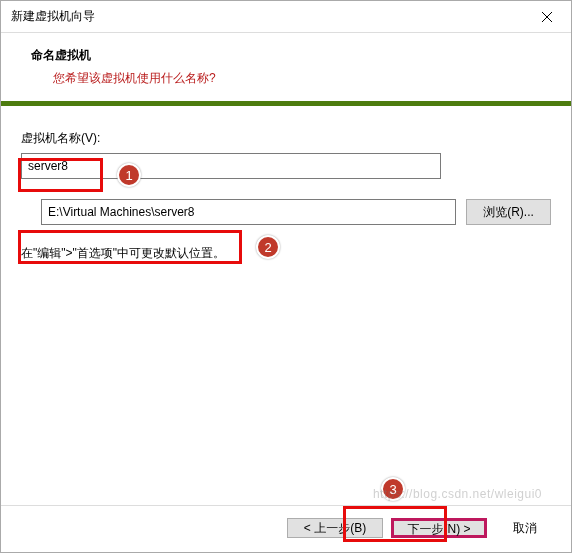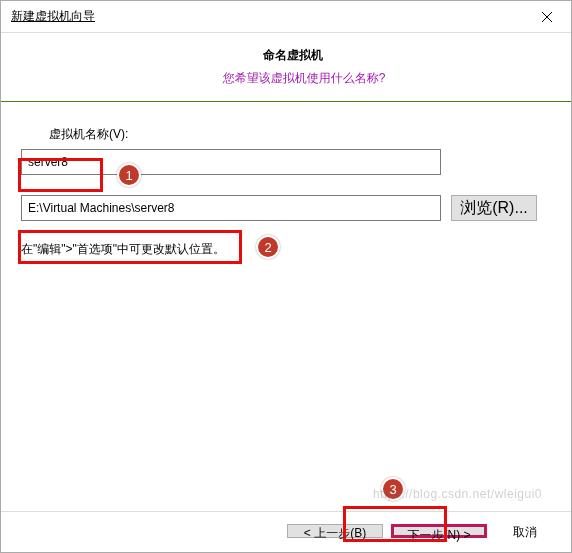--- a/index.html
+++ b/index.html
@@ -25,99 +25,96 @@
     display: flex;
     align-items: center;
     padding: 0 4px 0 10px;
     border-bottom: 1px solid #ddd;
     background: #fff;
   }
   .titlebar-title {
     flex: 1;
     font-size: 12px;
     color: #000;
-    text-decoration: underline;
   }
   .close-btn {
     width: 40px;
     height: 28px;
     display: flex;
     align-items: center;
     justify-content: center;
     cursor: pointer;
   }
   .close-btn svg { width: 10px; height: 10px; }
   .header-section {
     padding: 14px 16px 14px 30px;
-    border-bottom: 1px solid #4d7c0f;
-    text-align: center;
+    border-bottom: 5px solid #4d7c0f;
   }
   .header-section .heading {
     font-size: 12px;
     color: #000;
     margin-bottom: 6px;
     font-weight: 700;
   }
   .header-section .subheading {
     font-size: 12px;
-    color: #a21caf;
+    color: #b91c1c;
     padding-left: 22px;
   }
   .body-section {
     flex: 1;
     padding: 24px 20px 10px 20px;
     position: relative;
   }
   .field-group { margin-bottom: 20px; }
   .field-label {
     display: block;
     font-size: 12px;
     color: #000;
     margin-bottom: 6px;
-    margin-left: 28px;
   }
   .field-row {
     display: flex;
     align-items: flex-end;
     gap: 10px;
   }
   .text-input {
     height: 26px;
     border: 1px solid #7a7a7a;
     padding: 0 6px;
     font-size: 12px;
     font-family: "Segoe UI", Tahoma, sans-serif;
     background: #fff;
     outline: none;
   }
   .text-input.name-input { width: 420px; }
-  .text-input.loc-input { width: 420px; }
+  .text-input.loc-input { width: 420px; margin-left: 20px; }
   .browse-btn {
     height: 26px;
     width: 86px;
     border: 1px solid #adadad;
     background: #e1e1e1;
-    font-size: 16px;
+    font-size: 12px;
     cursor: pointer;
   }
   .hint-text {
     font-size: 12px;
     color: #000;
     margin-top: 18px;
   }
   .footer {
     padding: 12px 16px 14px 16px;
     display: flex;
     justify-content: flex-end;
     align-items: center;
     gap: 8px;
     border-top: 1px solid #ddd;
   }
   .footer button {
-    height: 14px;
+    height: 20px;
     min-width: 96px;
     padding: 0 12px;
     border: 1px solid #adadad;
     background: #e1e1e1;
     font-size: 12px;
     cursor: pointer;
   }
   .footer button.default {
     border: 3px solid #be185d;
   }

